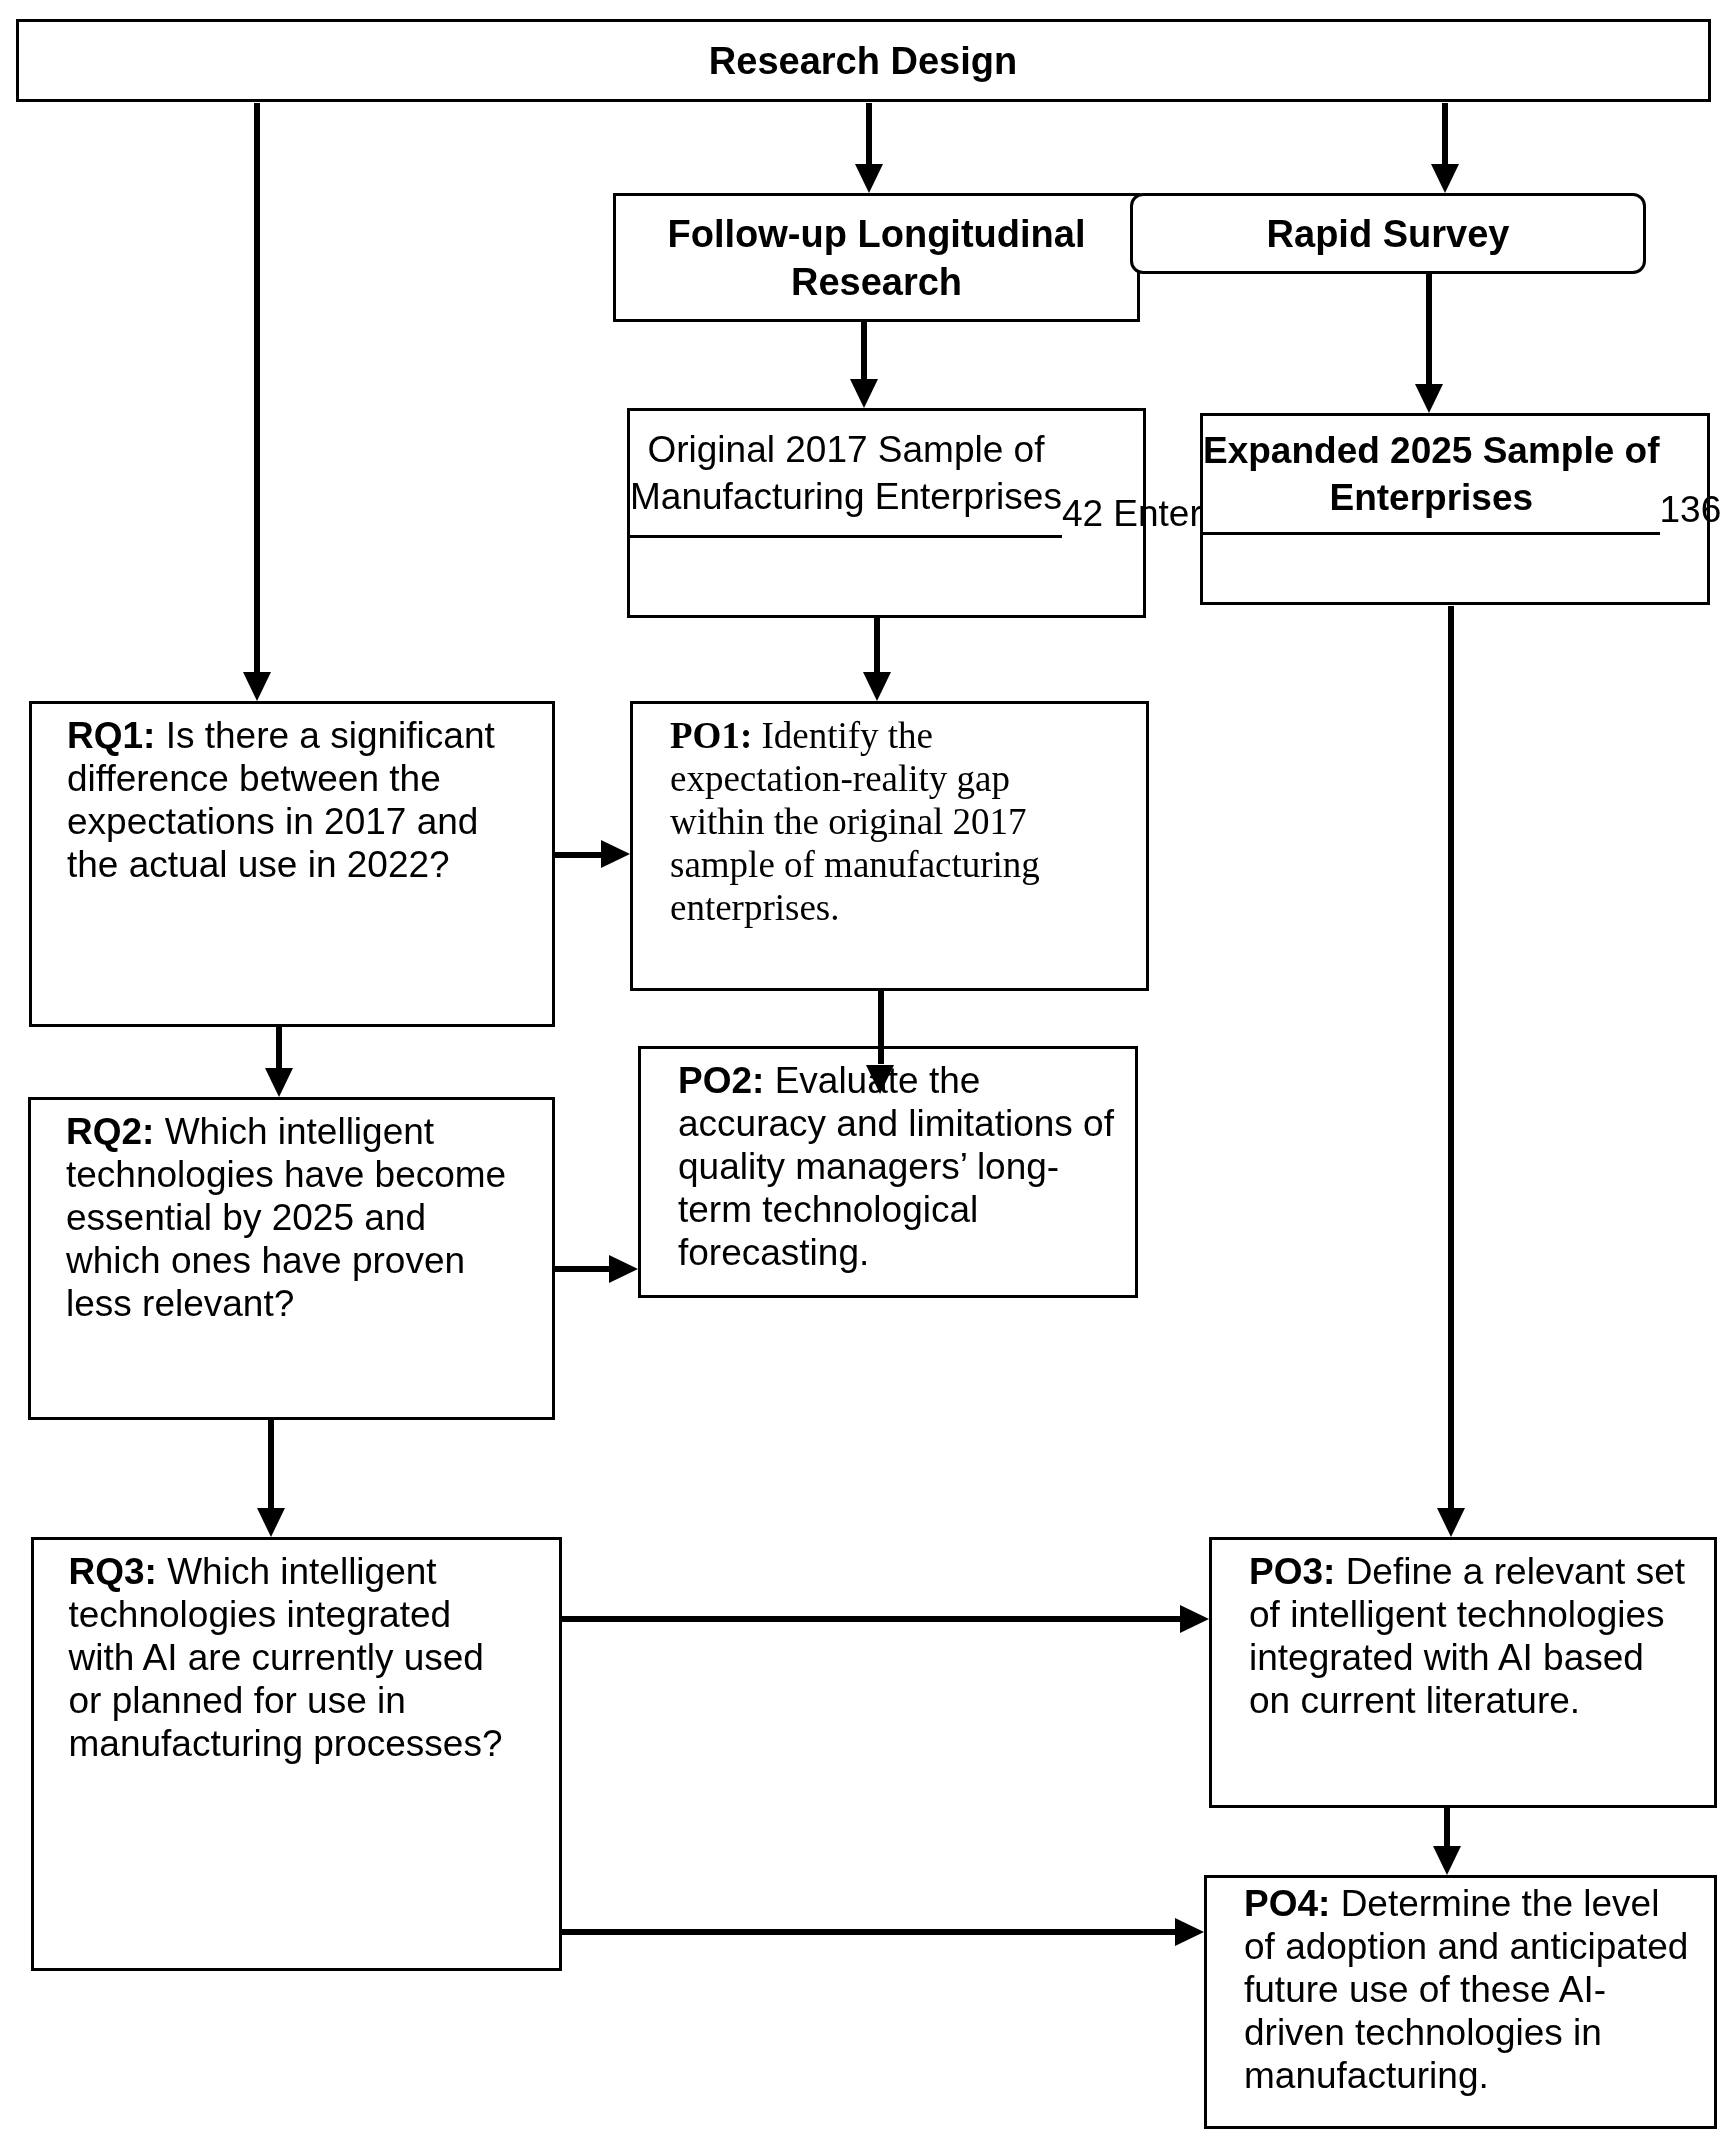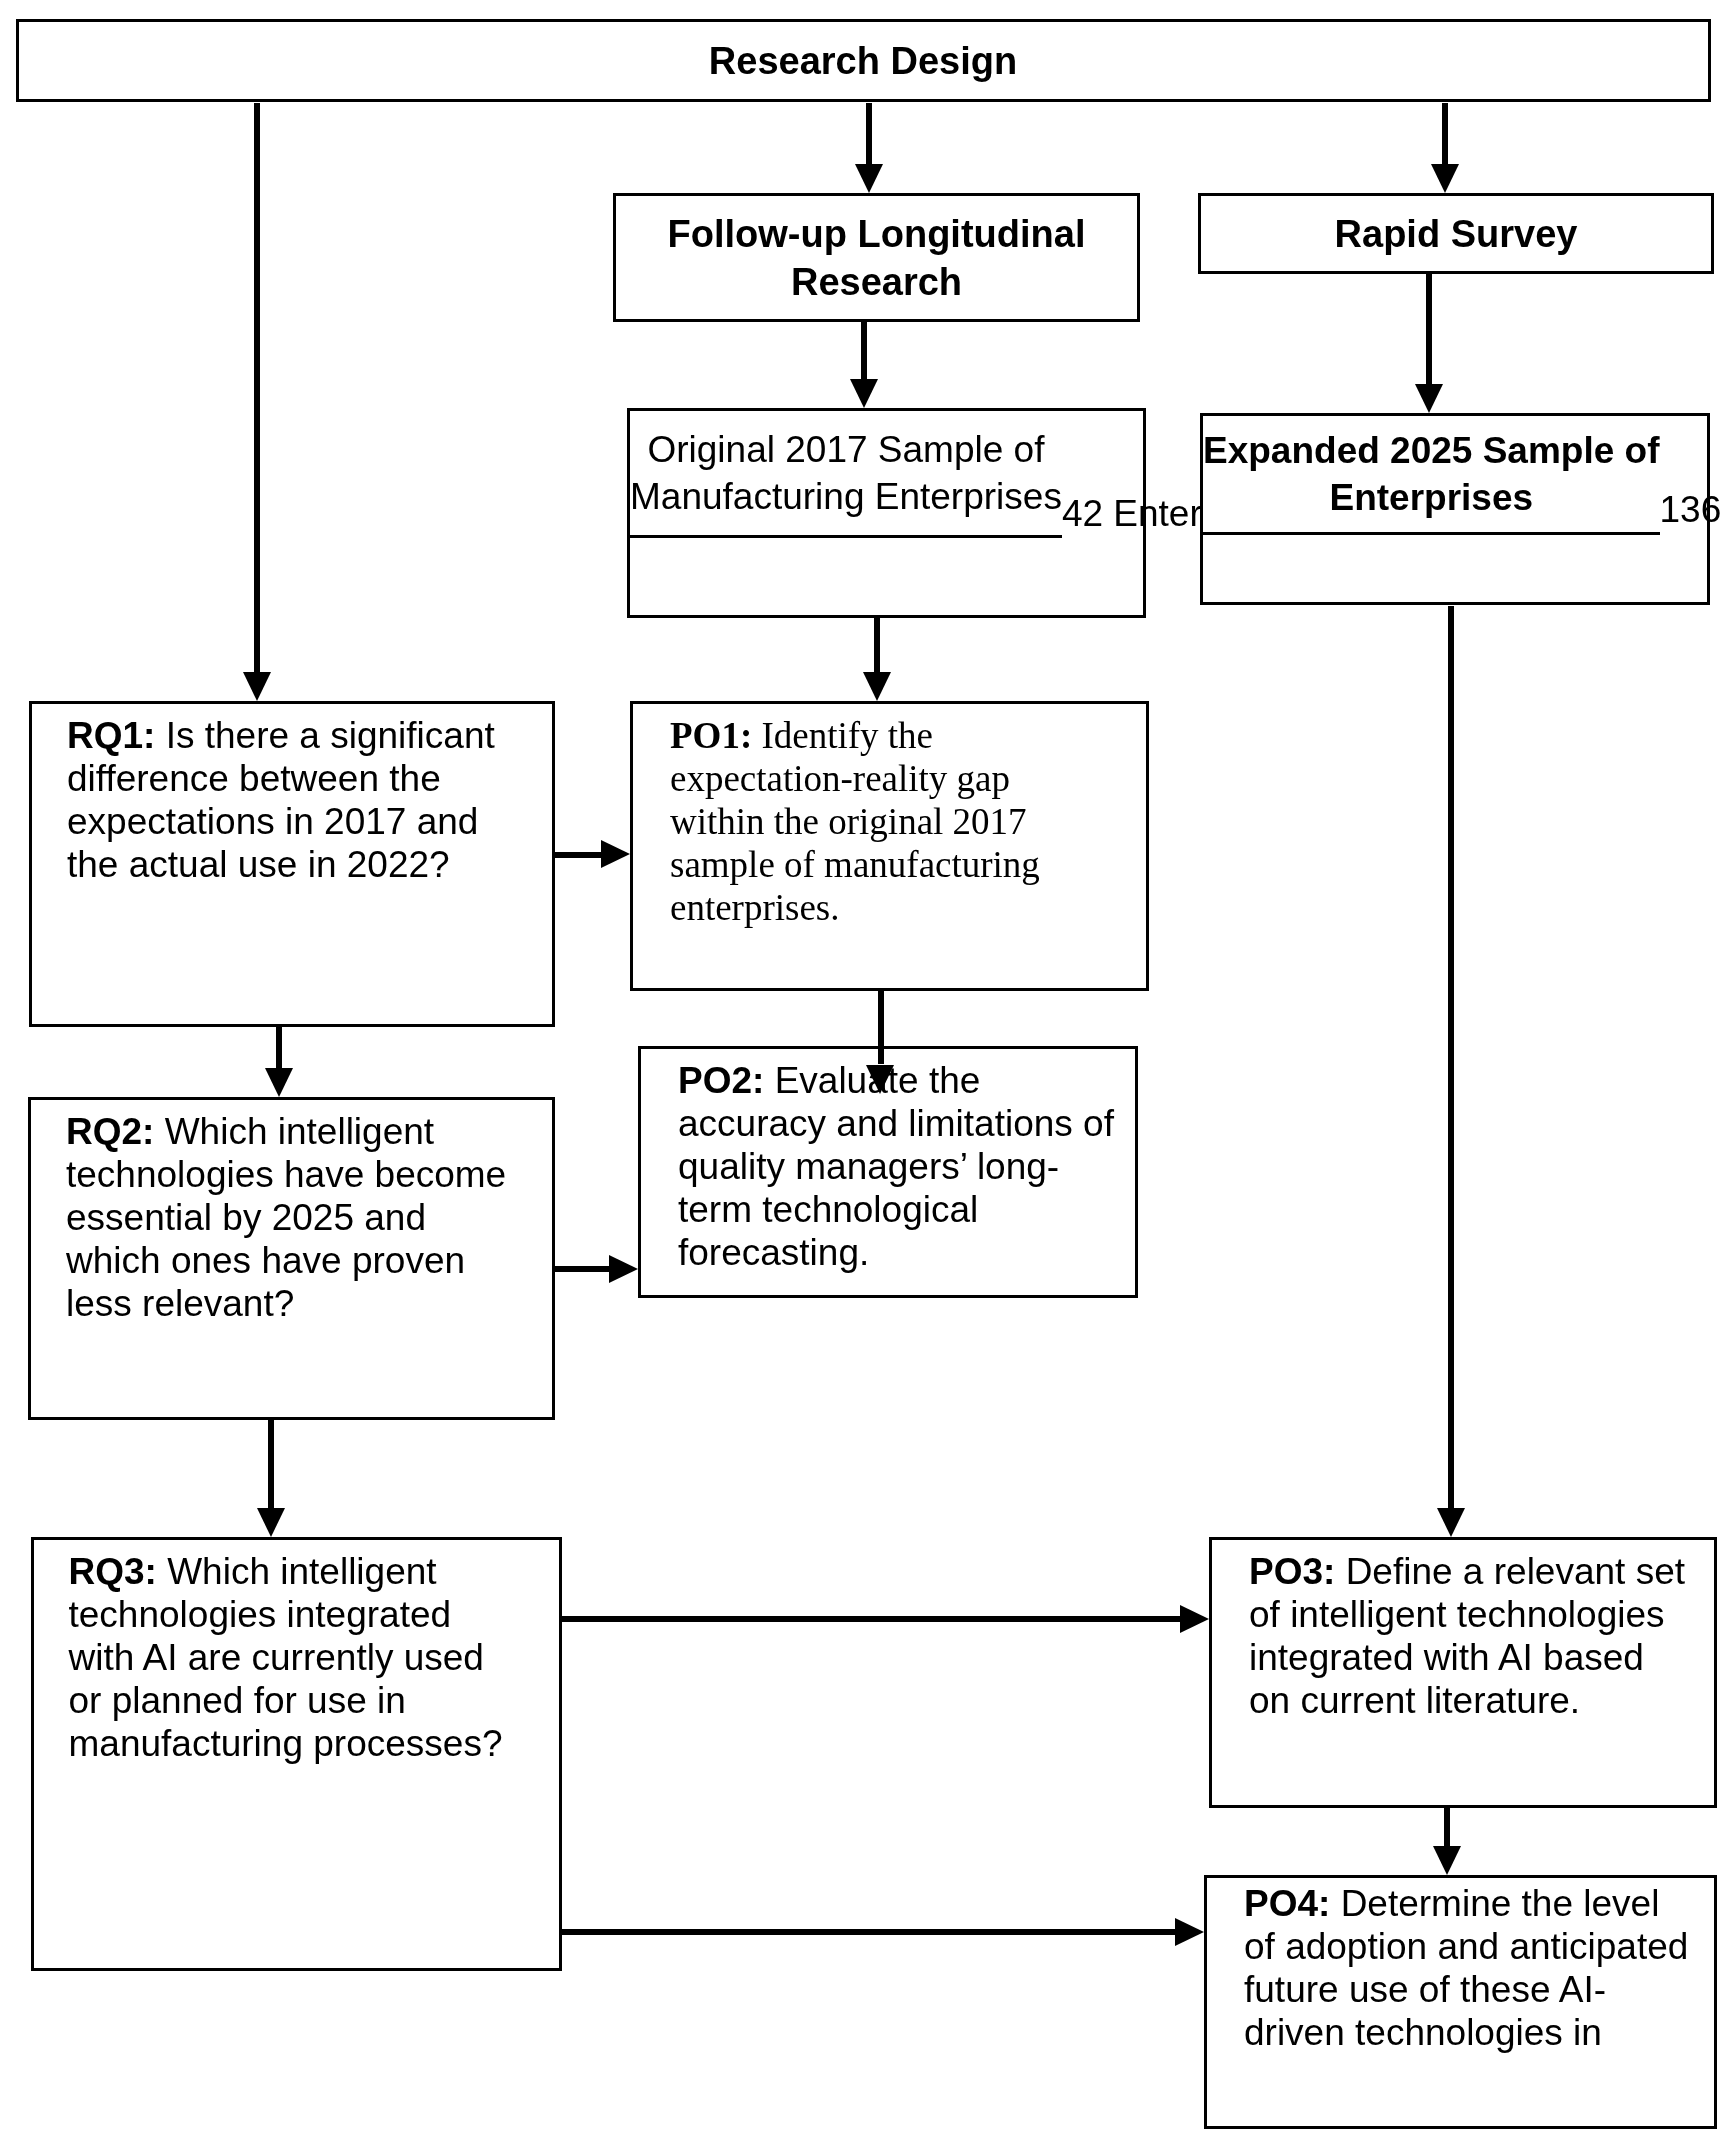--- a/index.html
+++ b/index.html
@@ -76,21 +76,21 @@
 
   <div class="box hdr" style="left:15.5px;top:19.4px;width:1695px;height:83px;">
     <div class="line">Research Design</div>
   </div>
 
   <div class="box hdr" style="left:613px;top:193px;width:527px;height:129px;">
     <div class="line">Follow-up Longitudinal</div>
     <div class="line">Research</div>
   </div>
 
-  <div class="box hdr" style="left:1198px;top:193px;width:516px;height:81px;">
+  <div class="box hdr" style="left:1130px;top:193px;width:516px;height:81px;border-radius:13px;">
     <div class="line">Rapid Survey</div>
   </div>
 
   <div class="box sample" style="left:627px;top:408px;width:519px;height:210px;">
     <div class="sample-top" style="height:127px;">
       <div class="line">Original 2017 Sample of</div>
       <div class="line">Manufacturing Enterprises</div>
     </div>
     <div class="sample-bottom">42 Enterprises</div>
   </div>
@@ -147,20 +147,21 @@
     <div class="line">of intelligent technologies</div>
     <div class="line">integrated with AI based</div>
     <div class="line">on current literature.</div>
   </div>
 
   <div class="box bodytext" style="left:1204px;top:1875px;width:513px;height:254px;padding:4px 11px 0 37px;">
     <div class="line"><span class="prefix">PO4:</span><span> Determine the level</span></div>
     <div class="line">of adoption and anticipated</div>
     <div class="line">future use of these AI-</div>
     <div class="line">driven technologies in</div>
+    <div class="line">manufacturing.</div>
   </div>
 
   <div class="vline" style="left:254px;top:103px;width:5.5px;height:570px;"></div>
   <div class="ah-down" style="left:243px;top:672px;"></div>
 
   <div class="vline" style="left:866px;top:103px;width:5.5px;height:62px;"></div>
   <div class="ah-down" style="left:855px;top:164px;"></div>
 
   <div class="vline" style="left:1442px;top:103px;width:5.5px;height:62px;"></div>
   <div class="ah-down" style="left:1431px;top:164px;"></div>

